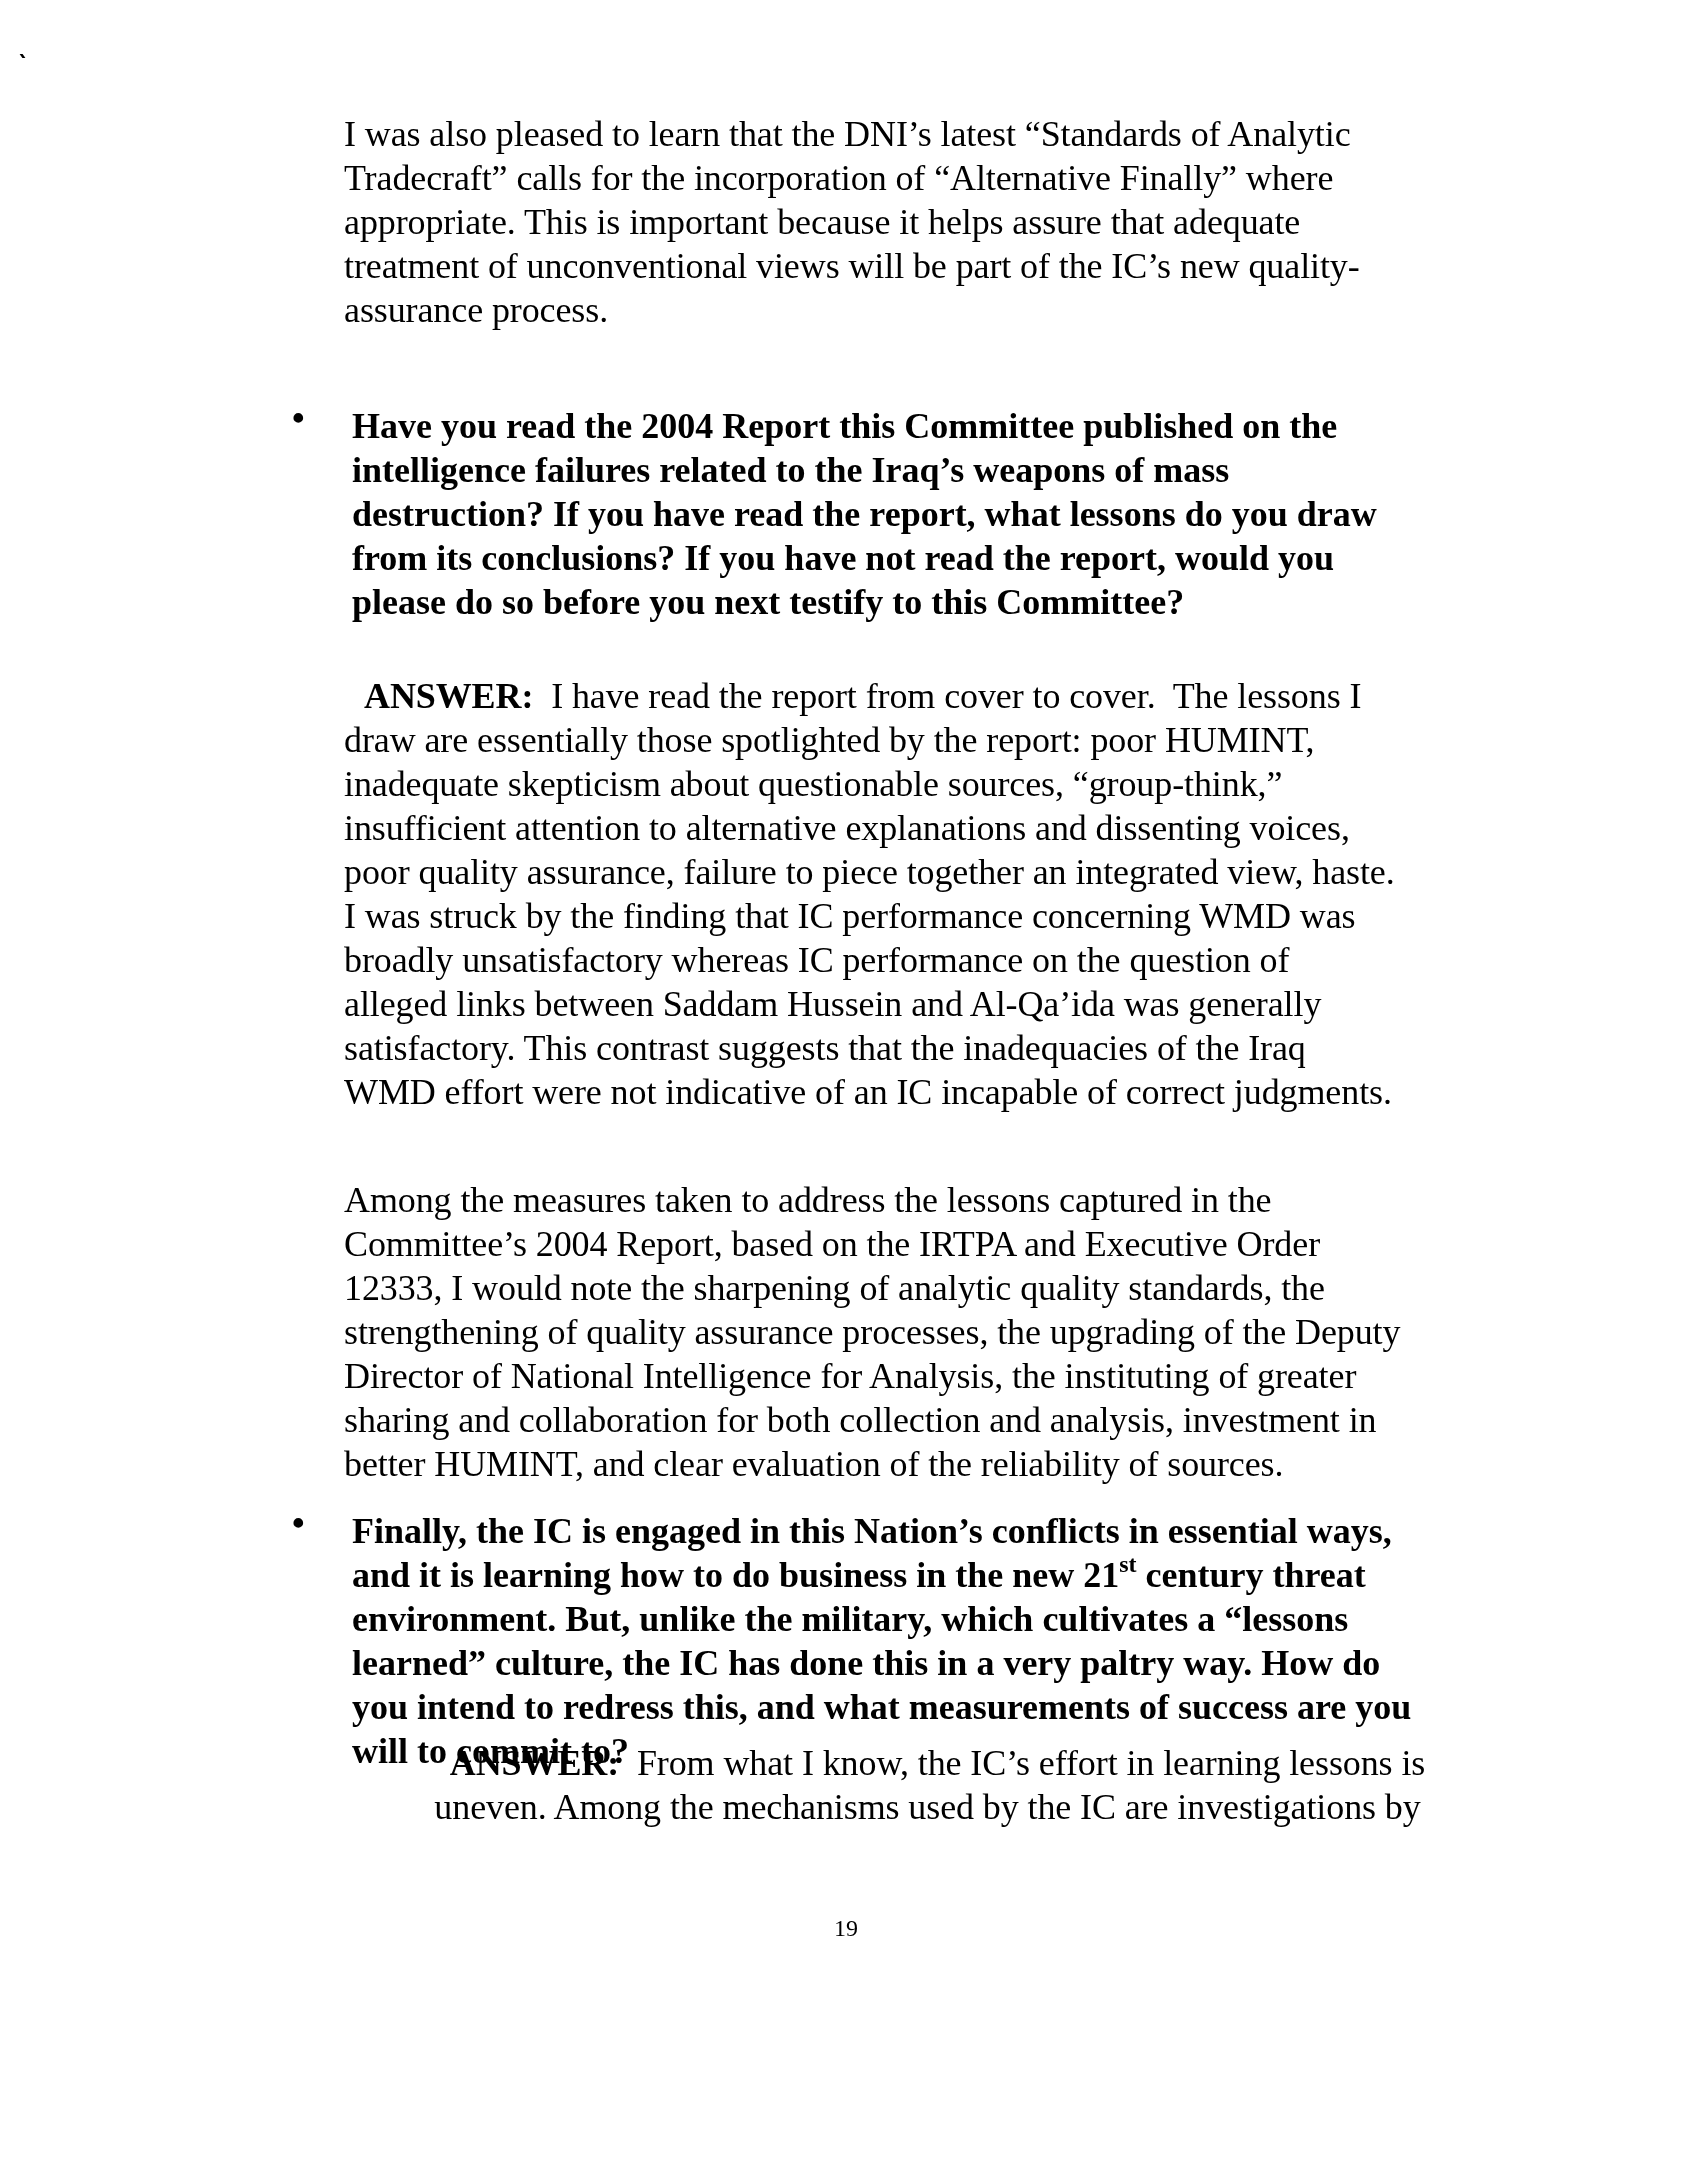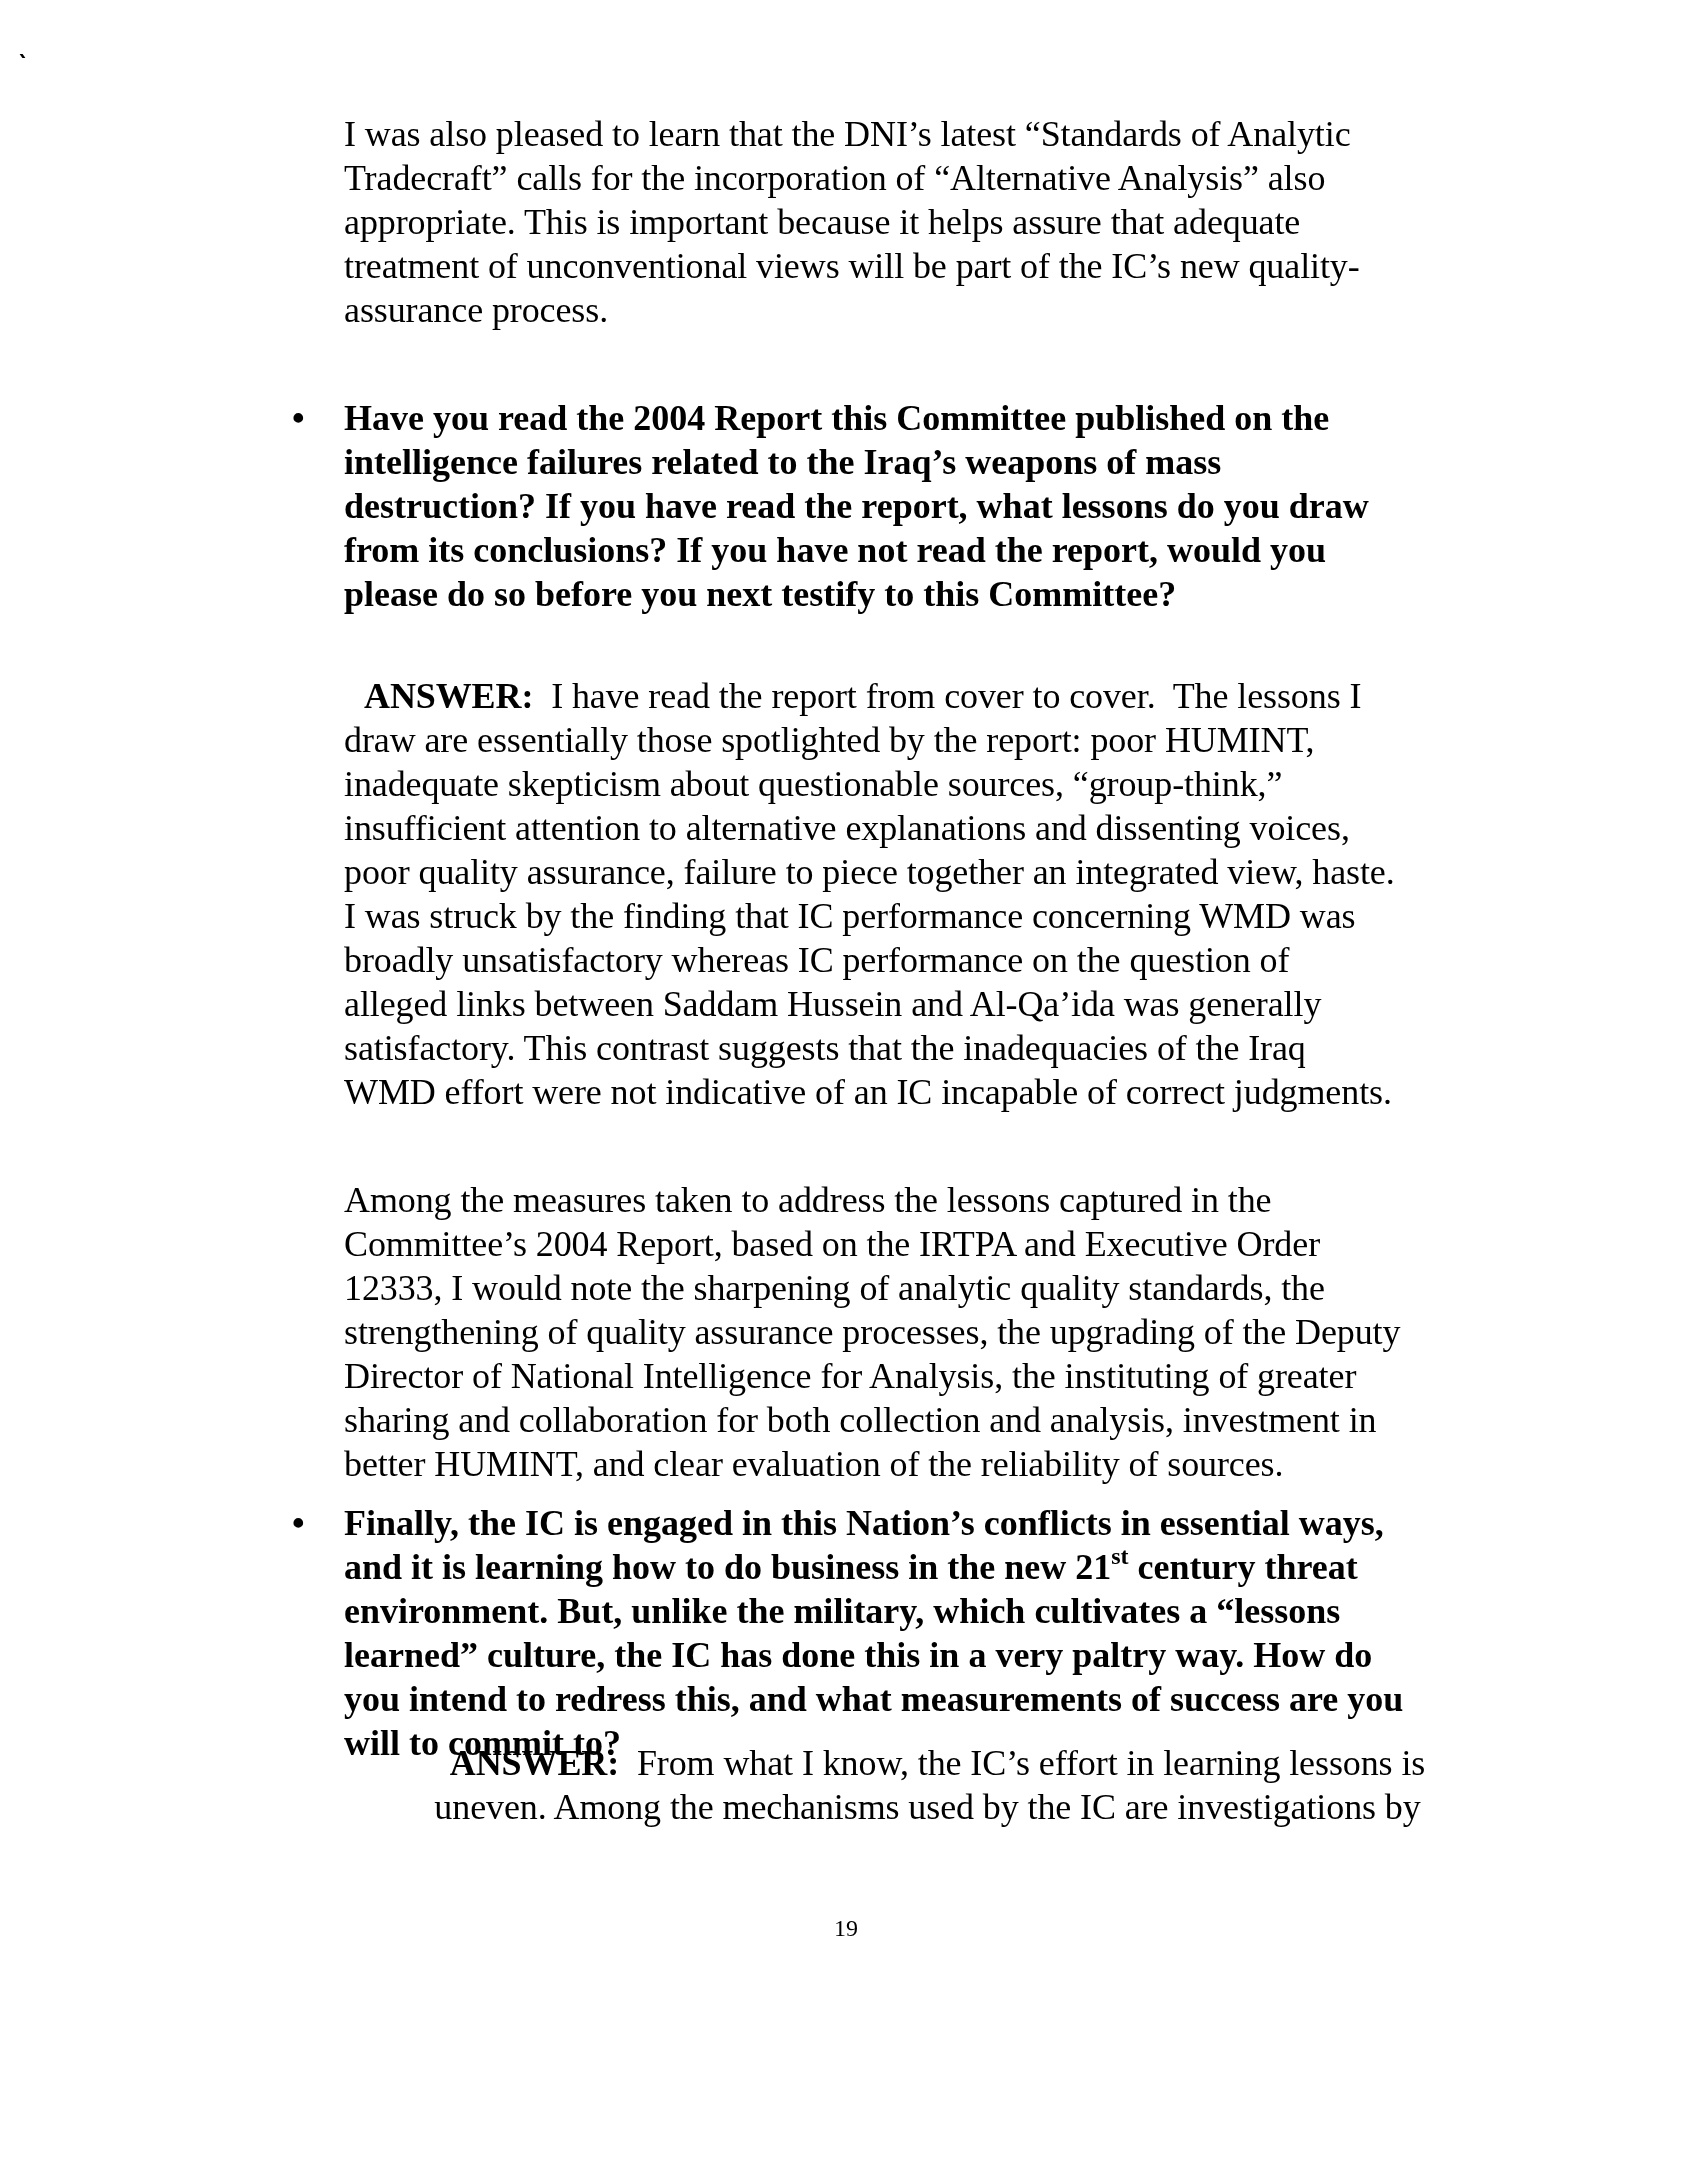--- a/index.html
+++ b/index.html
@@ -53,21 +53,21 @@
       flex: 0 0 52px;
       font-size: 36px;
       line-height: 44px;
       font-weight: bold;
     }
     .bullet-text {
       flex: 1 1 auto;
       font-size: 36px;
       line-height: 44px;
       font-weight: bold;
-      margin: 0;
+      margin: 8px;
       width: 1181px;
     }
     .answer-label {
       font-weight: bold;
       margin-left: 20px;
     }
     .line {
       display: block;
       white-space: nowrap;
     }
@@ -88,21 +88,21 @@
   </style>
 </head>
 <body>
 
 <div class="page">
 
   <div class="speck"></div>
 
   <p class="para" style="top:112px;">
     <span class="line">I was also pleased to learn that the DNI’s latest “Standards of Analytic</span>
-    <span class="line">Tradecraft” calls for the incorporation of “Alternative Analysis” also</span>
+    <span class="line">Tradecraft” calls for the incorporation of “Alternative Finally” where</span>
     <span class="line">appropriate.  This is important because it helps assure that adequate</span>
     <span class="line">treatment of unconventional views will be part of the IC’s new quality-</span>
     <span class="line">assurance process.</span>
   </p>
 
   <div class="bullet-block" style="top:396px;">
     <span class="bullet-dot">•</span>
     <p class="bullet-text">
       <span class="line">Have you read the 2004 Report this Committee published on the</span>
       <span class="line">intelligence failures related to the Iraq’s weapons of mass</span>

